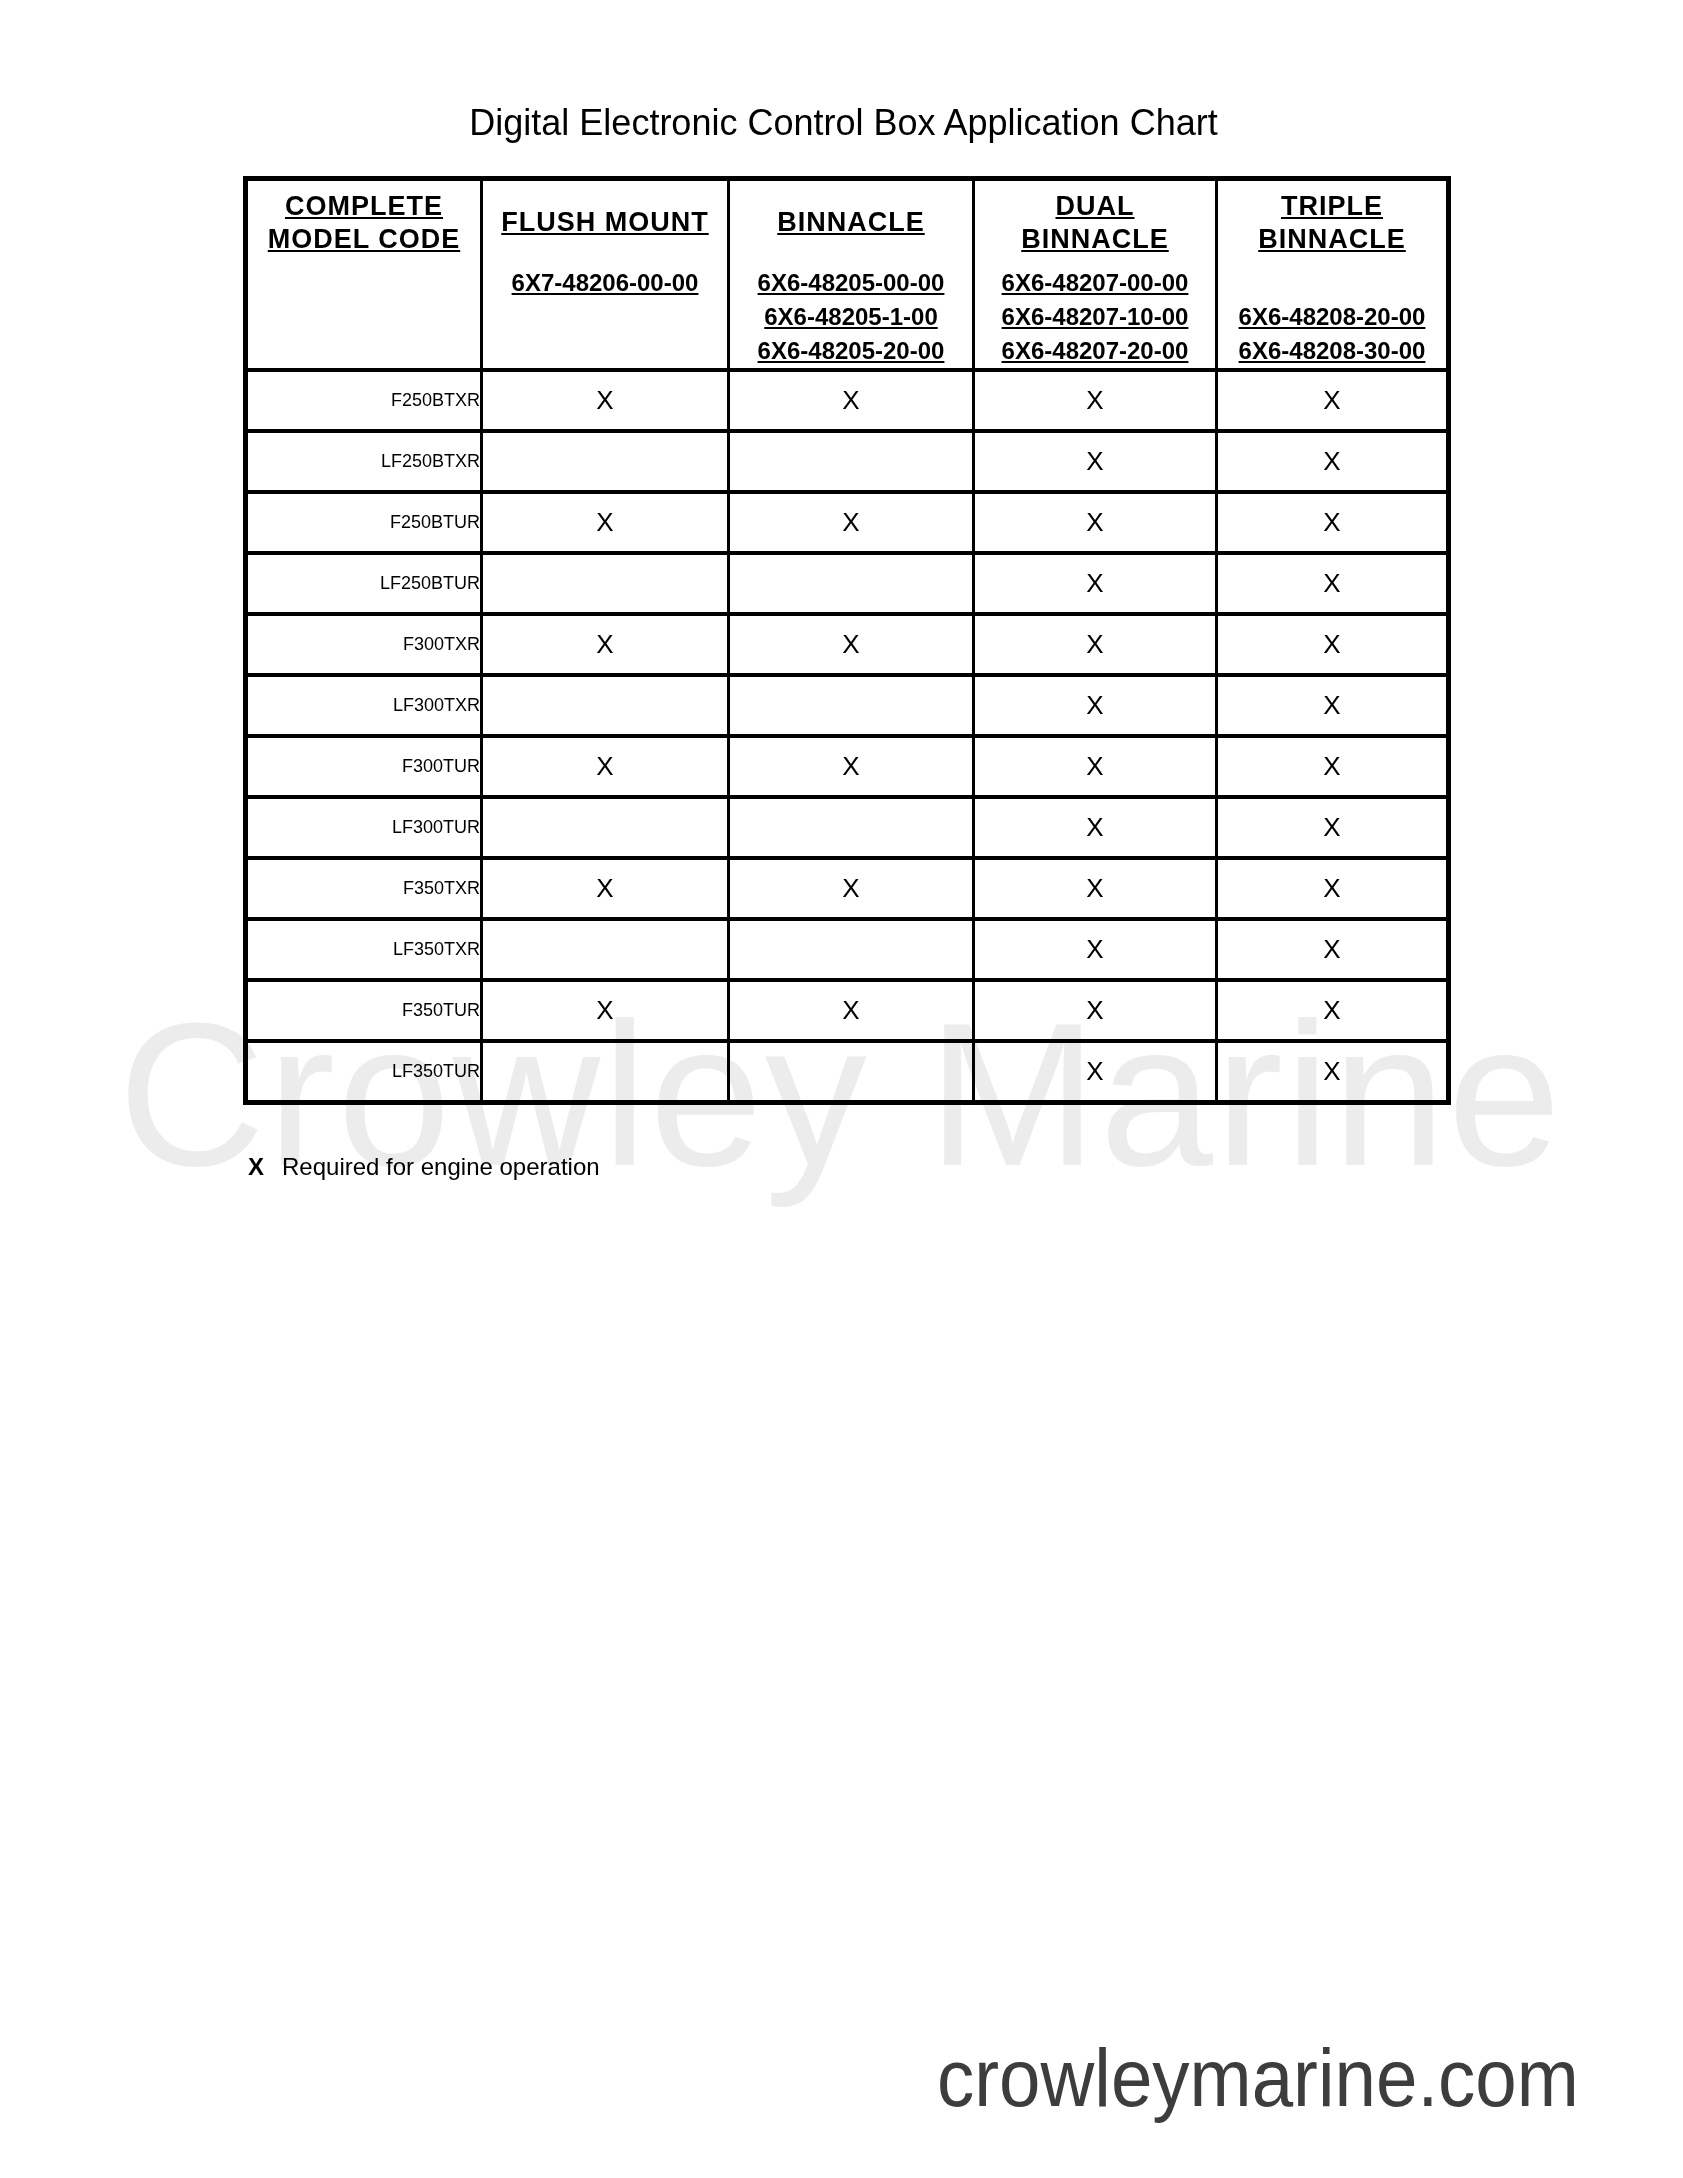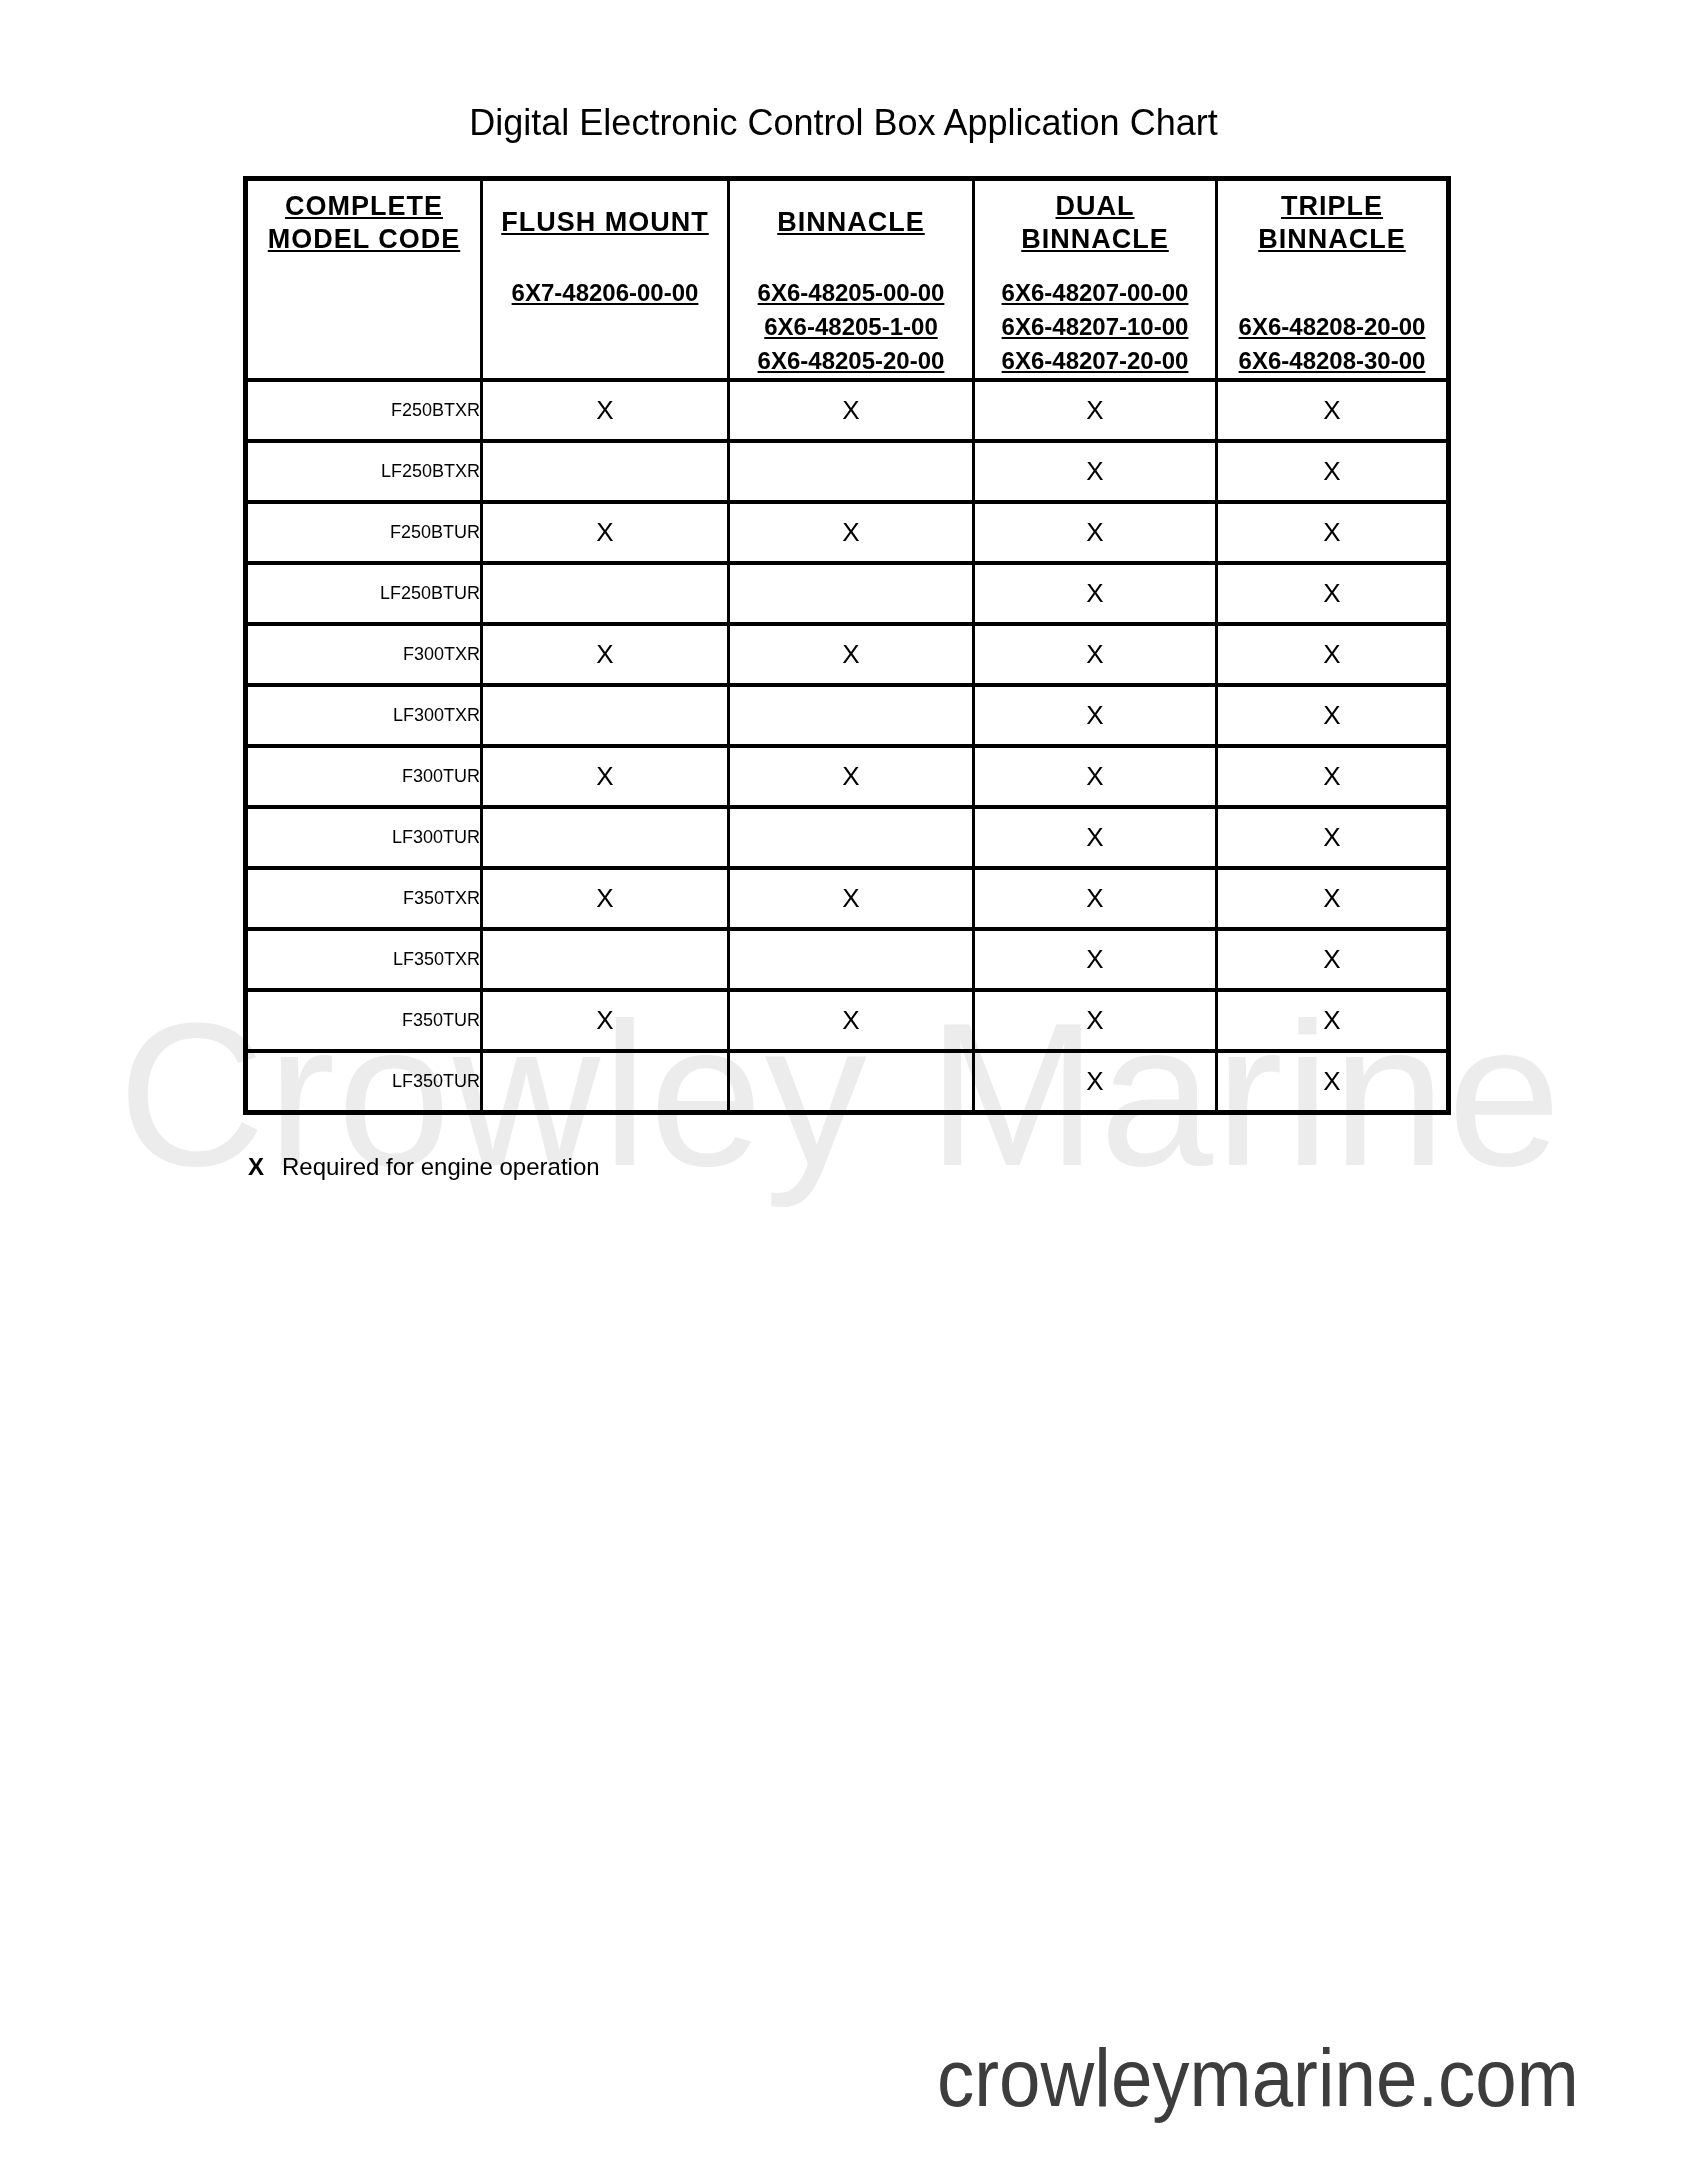--- a/index.html
+++ b/index.html
@@ -66,21 +66,21 @@
   .th-title {
     height: 83px;
     display: flex;
     flex-direction: column;
     justify-content: center;
     align-items: center;
     font-size: 27px;
     line-height: 33px;
     letter-spacing: 1px;
   }
-  .pn-block { margin-top: 12px; }
+  .pn-block { margin-top: 2px; }
   .pn-line {
     height: 34px;
     line-height: 34px;
     text-align: center;
     font-size: 24px;
     font-weight: bold;
     letter-spacing: 0px;
   }
 
   .app-chart tbody tr { height: 61px; }

